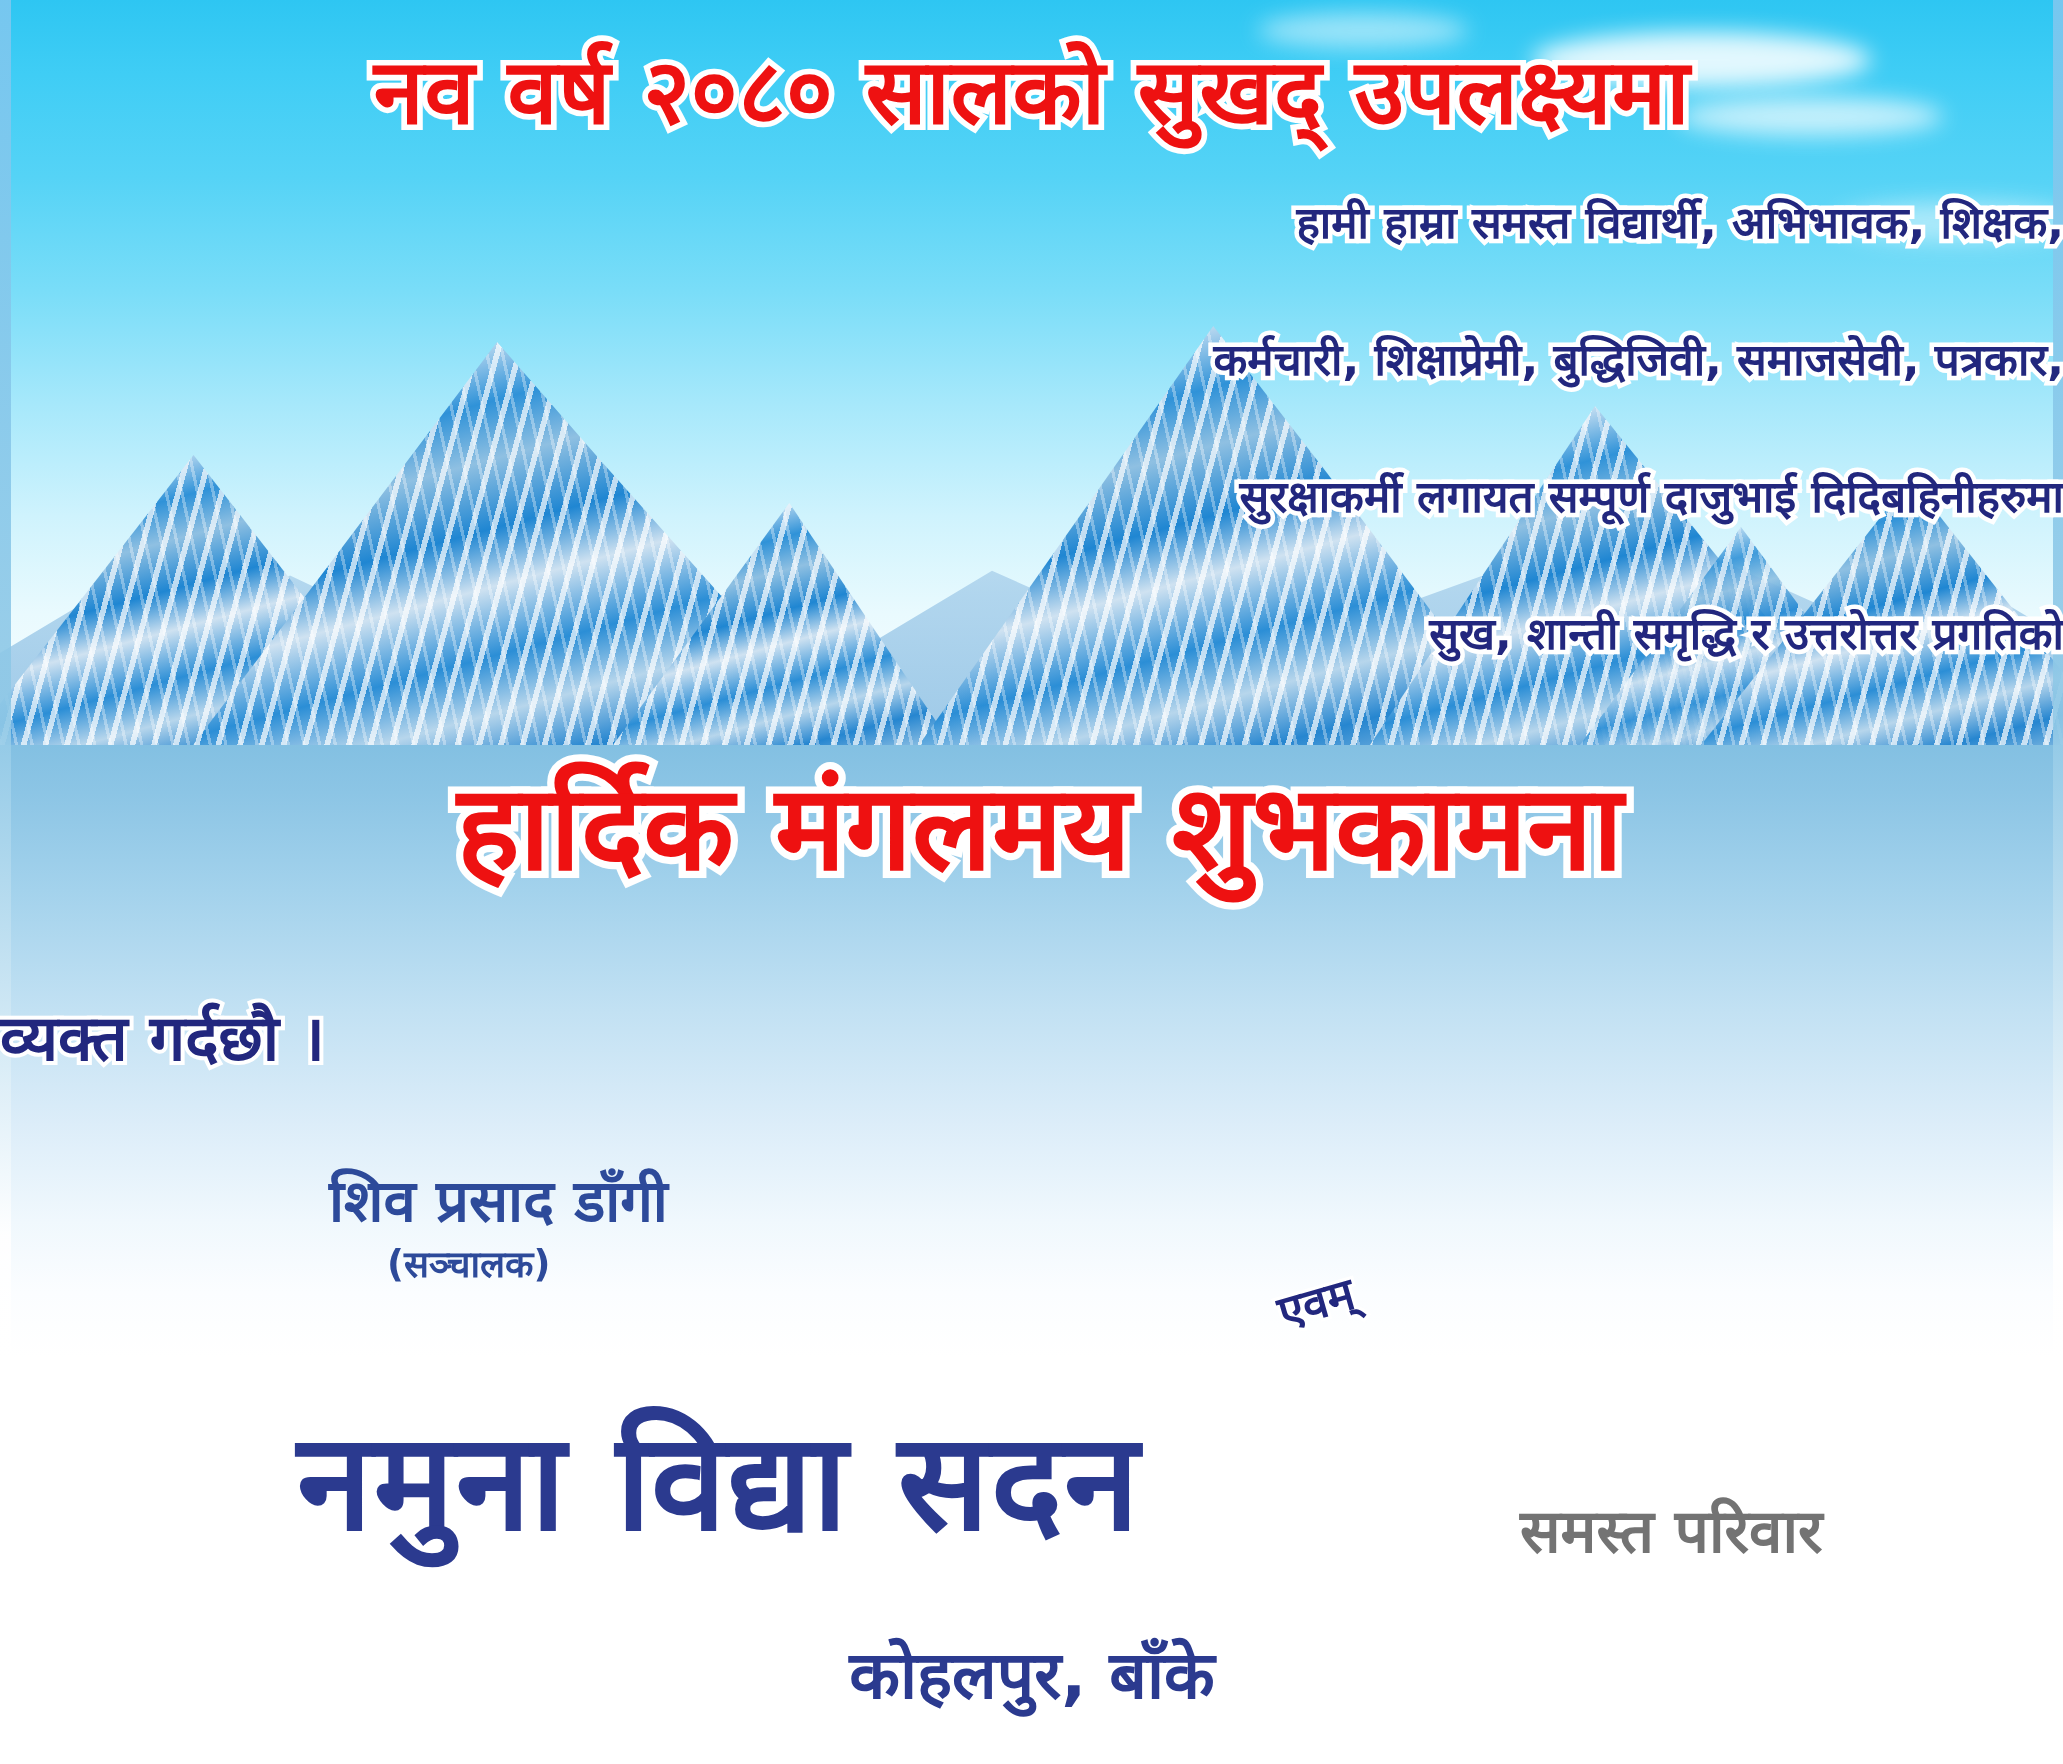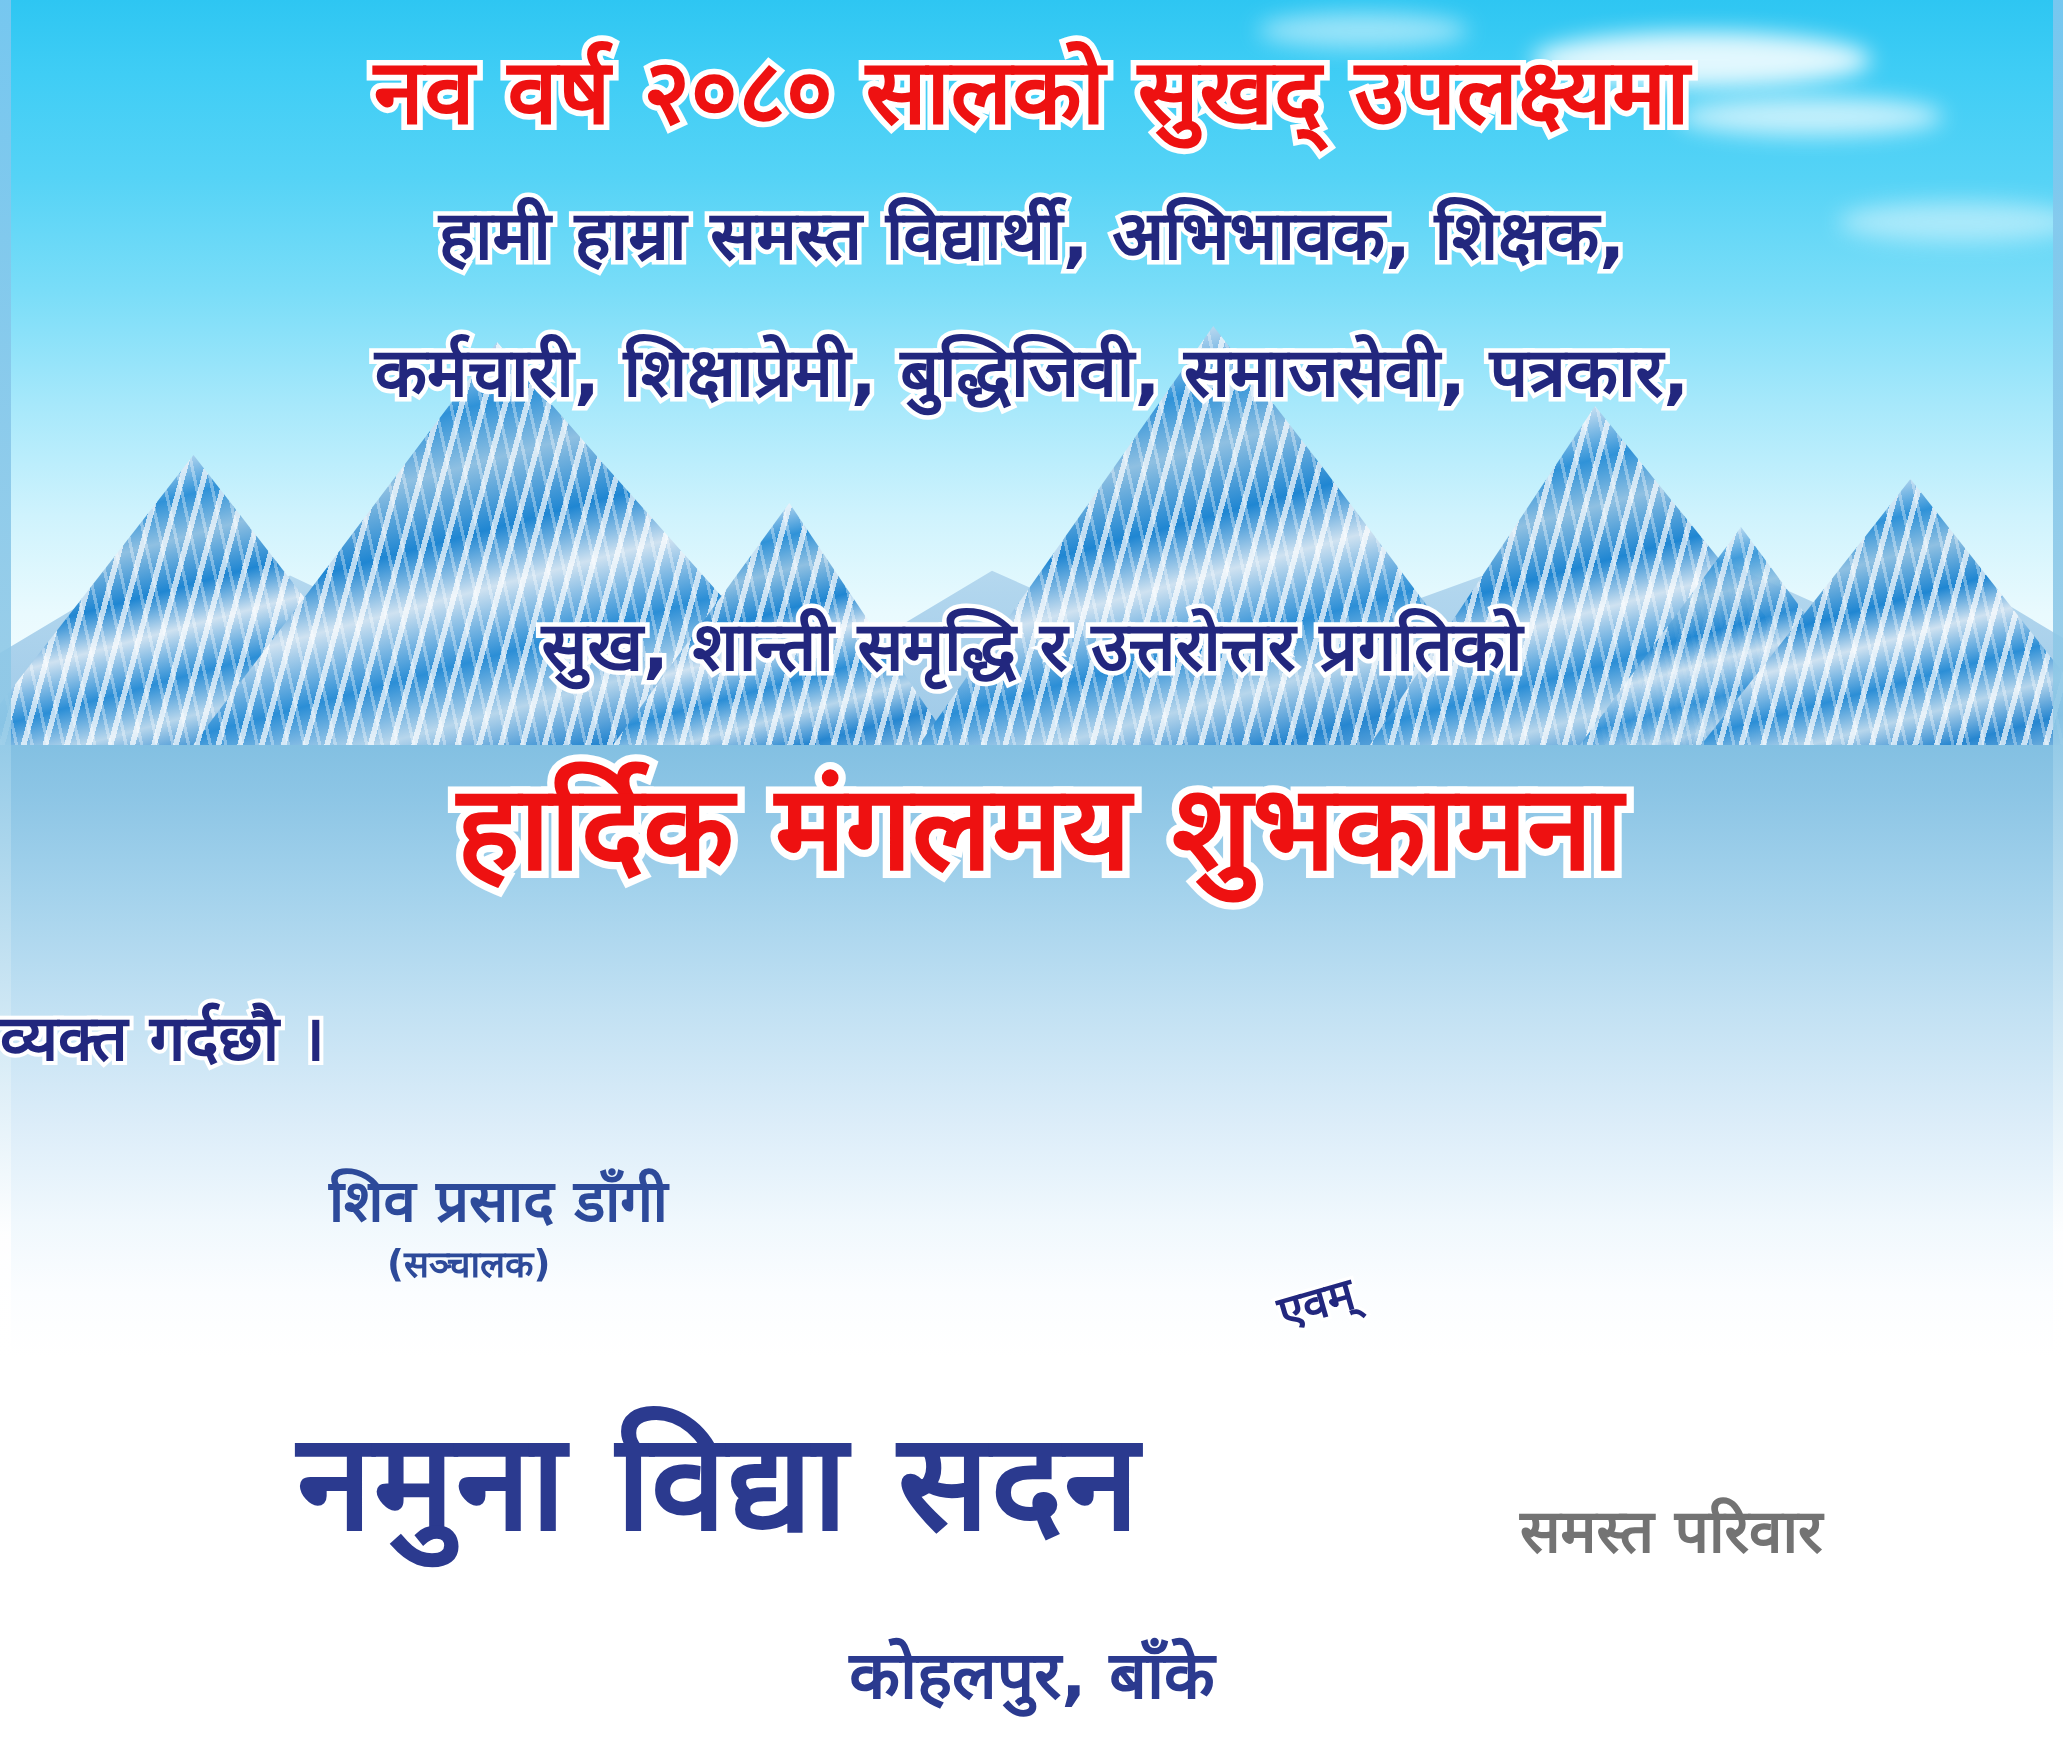--- a/index.html
+++ b/index.html
@@ -102,23 +102,23 @@
 
   .headline-red{
     position:absolute;width:2064px;text-align:center;
     color:#ee1111;
     font-size:90px;line-height:1.1;letter-spacing:0.8px;
     -webkit-text-stroke:11.3px #ffffff;
     paint-order:stroke fill;
     text-shadow:0 0 1.6px #fff;
   }
   .line-blue{
-    position:absolute;width:2064px;text-align:center;
+    position:absolute;width:2064px;text-align:right;
     color:#22277e;
-    font-size:68px;line-height:1.05;
+    font-size:44px;line-height:1.05;
     -webkit-text-stroke:9px #ffffff;
     paint-order:stroke fill;
   }
   .big-red{
     position:absolute;width:2064px;text-align:center;
     color:#ee1111;
     font-size:118px;line-height:1.05;
     -webkit-text-stroke:14.5px #ffffff;
     paint-order:stroke fill;
   }
@@ -216,20 +216,21 @@
   <div class="edge-r"></div>
 
   <div class="content">
 
     <div class="dev headline-red t-title">नव वर्ष २०८० सालको सुखद् उपलक्ष्यमा</div>
 
     <div class="dev line-blue t-l1">हामी हाम्रा समस्त विद्यार्थी, अभिभावक, शिक्षक,</div>
 
     <div class="dev line-blue t-l2">कर्मचारी, शिक्षाप्रेमी, बुद्धिजिवी, समाजसेवी, पत्रकार,</div>
 
+    <div class="dev line-blue t-l3">सुरक्षाकर्मी लगायत सम्पूर्ण दाजुभाई दिदिबहिनीहरुमा</div>
 
     <div class="dev line-blue t-l4">सुख, शान्ती समृद्धि र उत्तरोत्तर प्रगतिको</div>
 
     <div class="dev big-red t-big">हार्दिक मंगलमय शुभकामना</div>
 
     <div class="dev vyakta t-vyakta">व्यक्त गर्दछौ  ।</div>
 
     <div class="dev name t-name">शिव प्रसाद डाँगी</div>
 
     <div class="dev name t-role">(सञ्चालक)</div>

